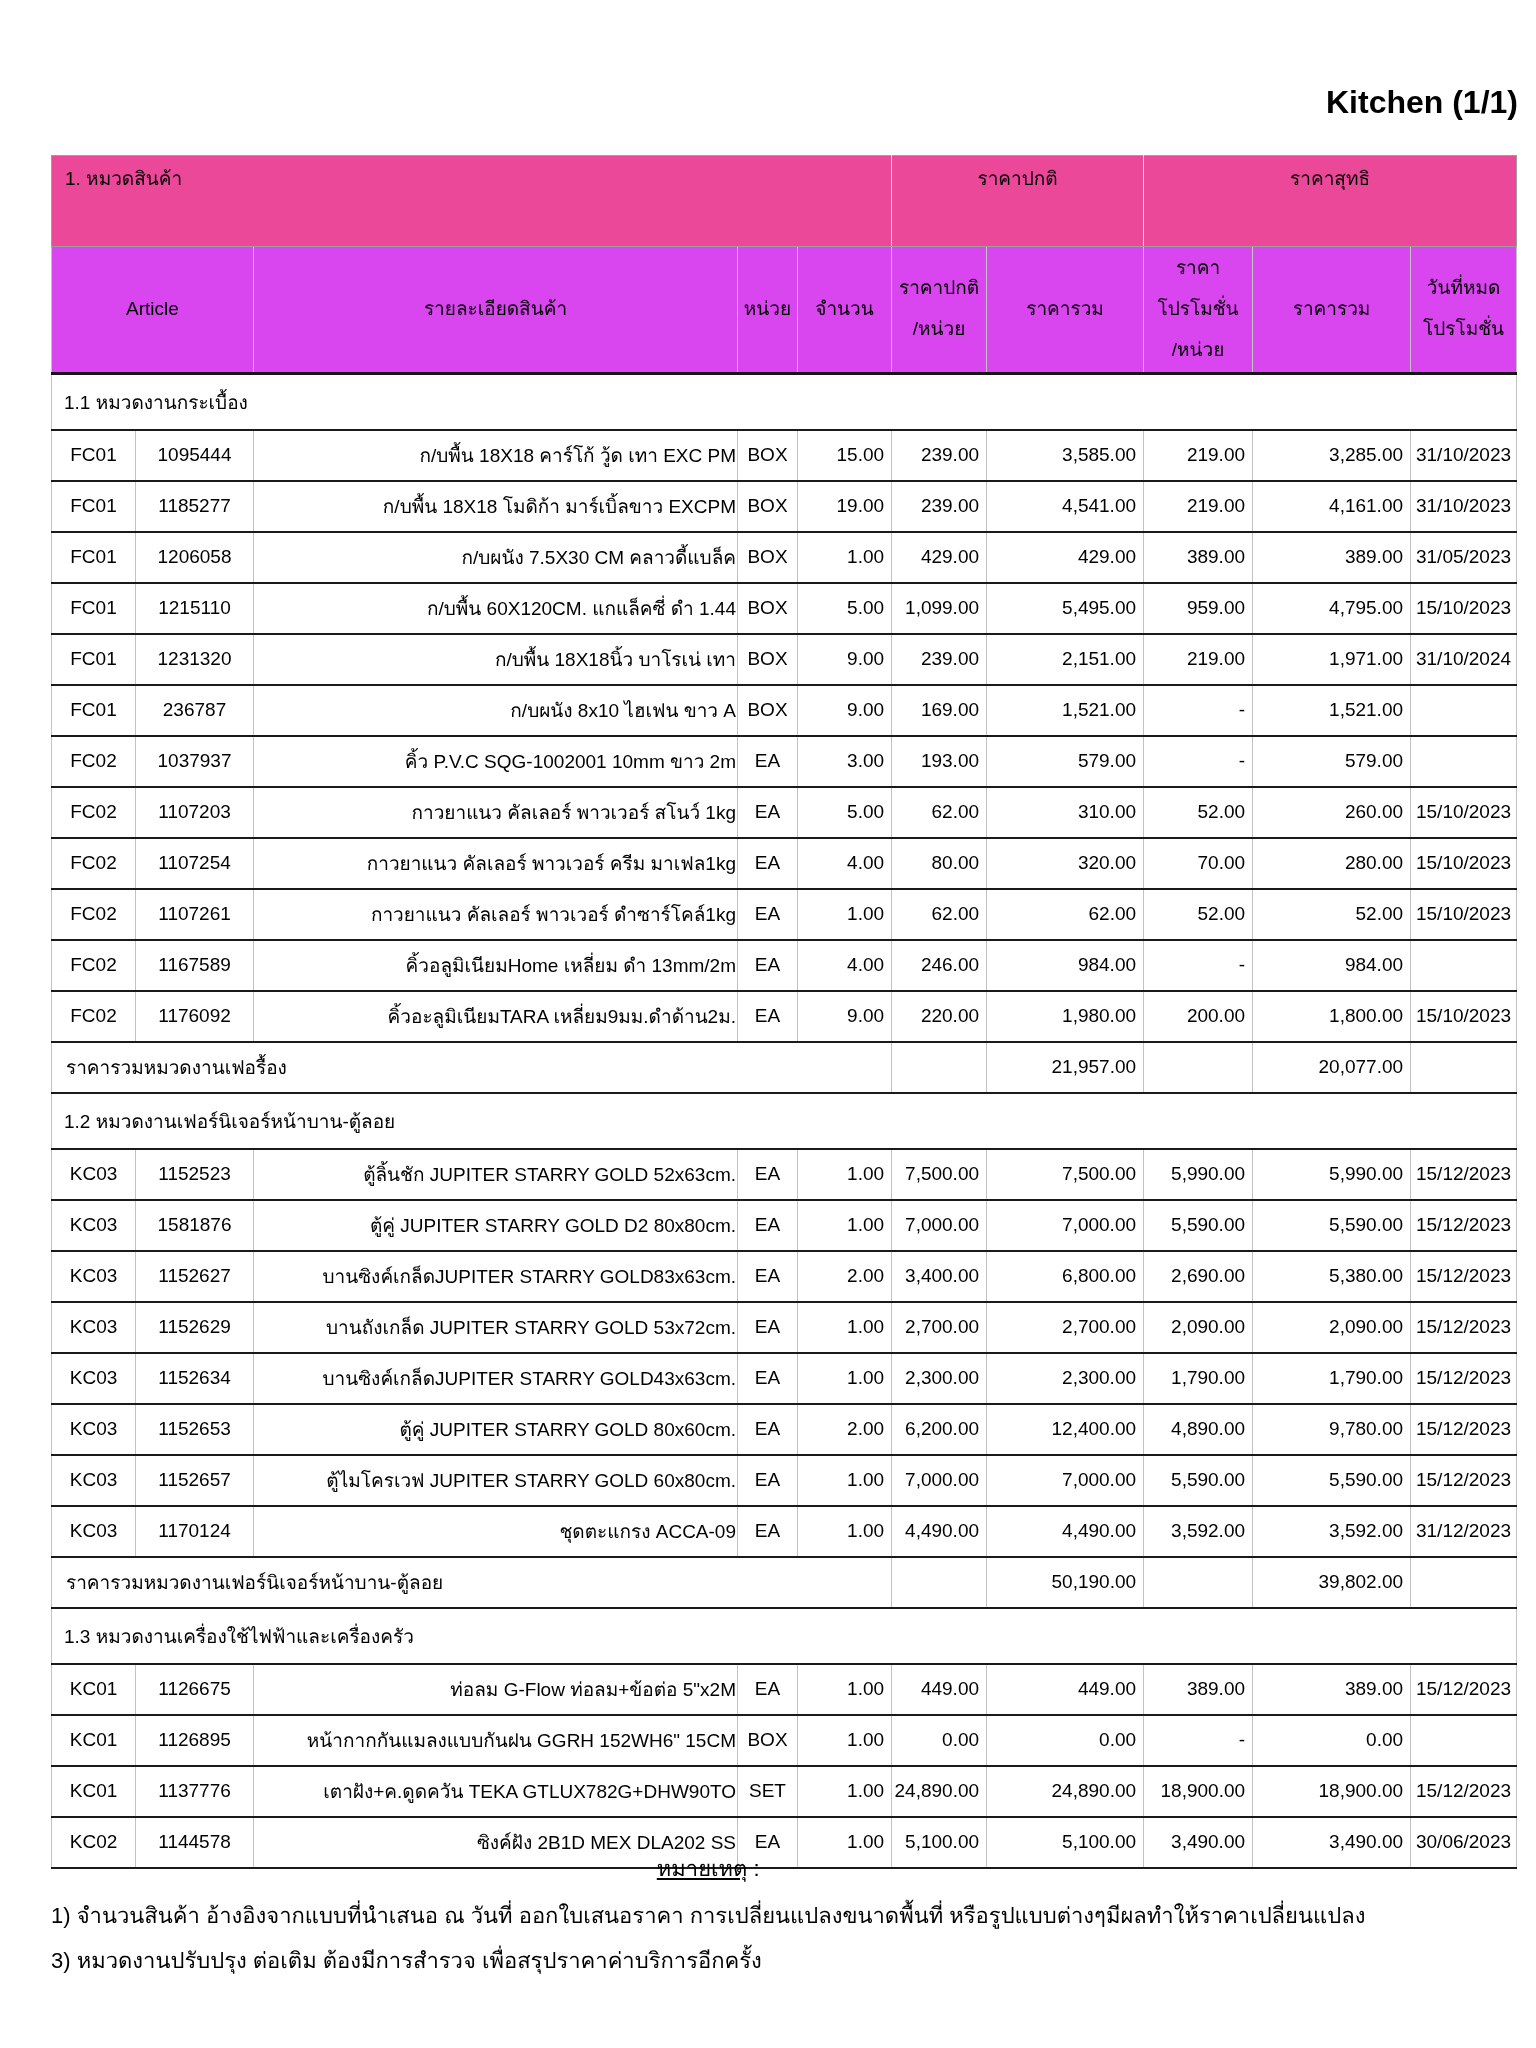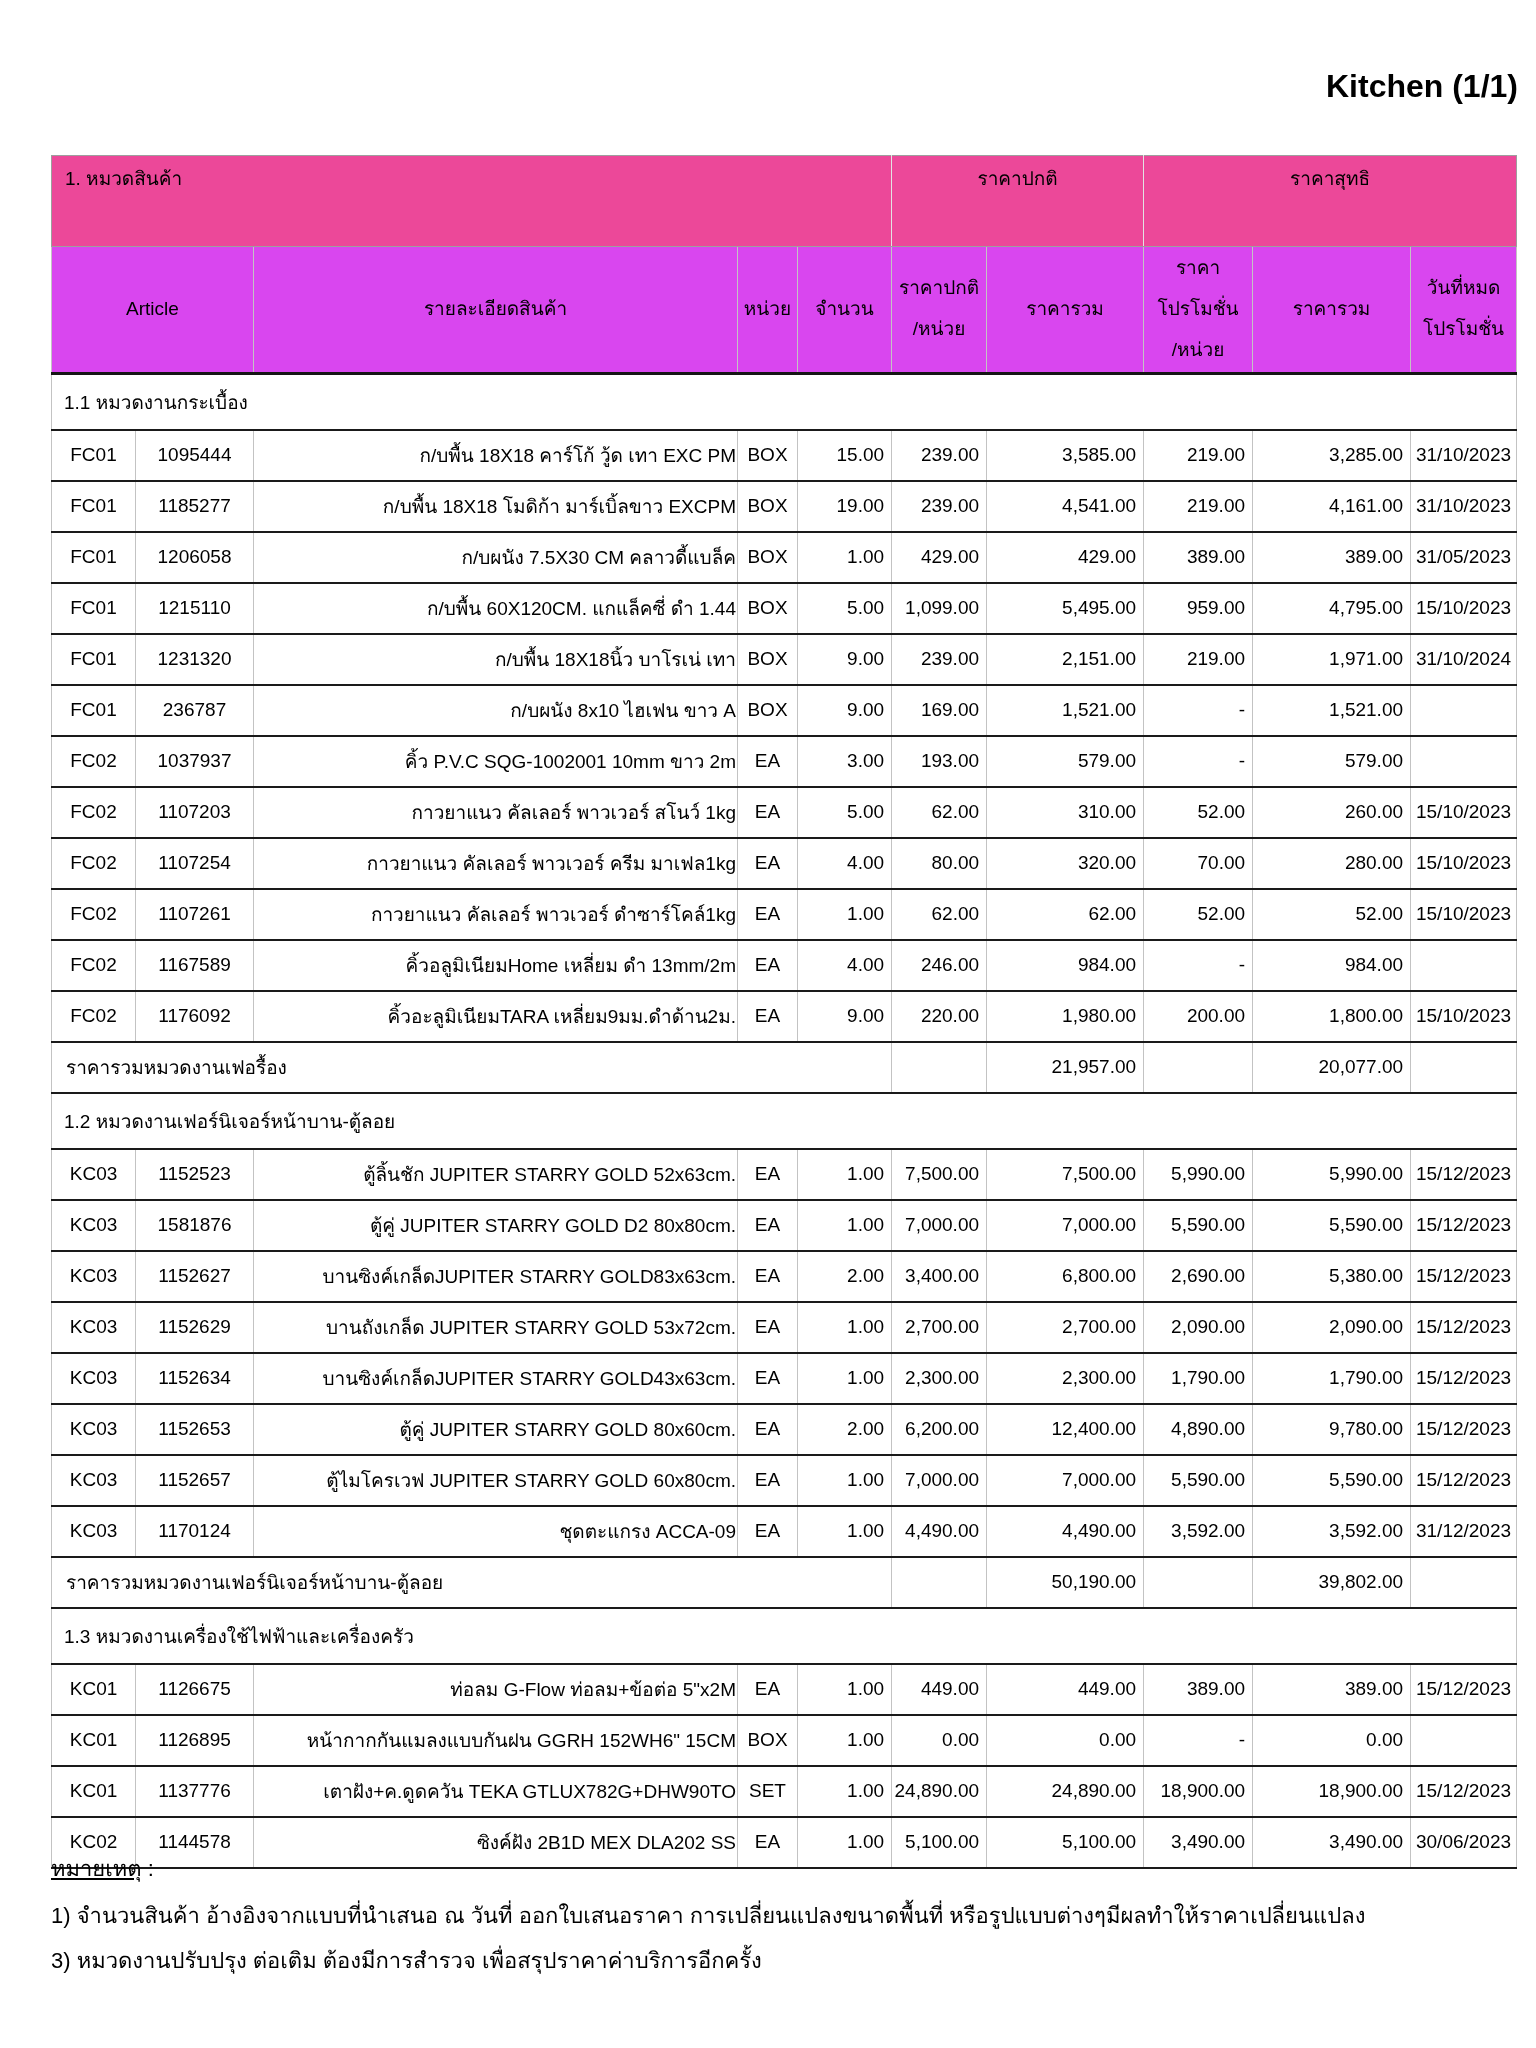--- a/index.html
+++ b/index.html
@@ -1,20 +1,20 @@
 <!DOCTYPE html>
 <html><head>
 <meta charset="utf-8">
 <style>
   html,body{margin:0;padding:0;background:#ffffff;}
   .page{position:relative;width:1536px;height:2048px;background:#ffffff;overflow:hidden;
         font-family:"Liberation Sans", sans-serif;color:#000;}
 
   
-  .doc-title{position:absolute;top:68px;right:18px;font-size:32px;font-weight:700;
+  .doc-title{position:absolute;top:84px;right:18px;font-size:32px;font-weight:700;
              letter-spacing:0px;white-space:nowrap;}
   .doc-title .pg{font-weight:700;}
 
   
   .quote-table{position:absolute;left:51px;top:155px;width:1465px;border-collapse:collapse;
                table-layout:fixed;font-size:19px;}
   .quote-table td,.quote-table th{overflow:hidden;white-space:nowrap;font-weight:400;}
 
   
   .quote-table td,.quote-table th{border-left:1px solid #c3c3c3;border-right:1px solid #c3c3c3;}
@@ -42,21 +42,21 @@
   td.c-num{text-align:right;padding-right:7px;}
   td.c-date{text-align:right;padding-right:5px;margin-top:24px;}
 
   
   tr.total-row td{height:47px;border-top:2px solid #1a1a1a;}
   tr.total-row td.lbl{text-align:left;padding-left:14px;}
   .quote-table{border-bottom:2px solid #1a1a1a;}
 
   
   .notes{position:absolute;left:51px;top:1854px;font-size:22px;line-height:30px;}
-  .notes .nt{margin-bottom:17px;}
+  .notes .nt{margin-bottom:17px;text-align:center;}
   .notes .nt u{text-decoration:underline;}
   .notes .nl{margin-bottom:15px;}
 </style>
 </head>
 <body>
 
 <div class="page">
 
   <div class="doc-title"><span>Kitchen</span> <span class="pg">(1/1)</span></div>
 

